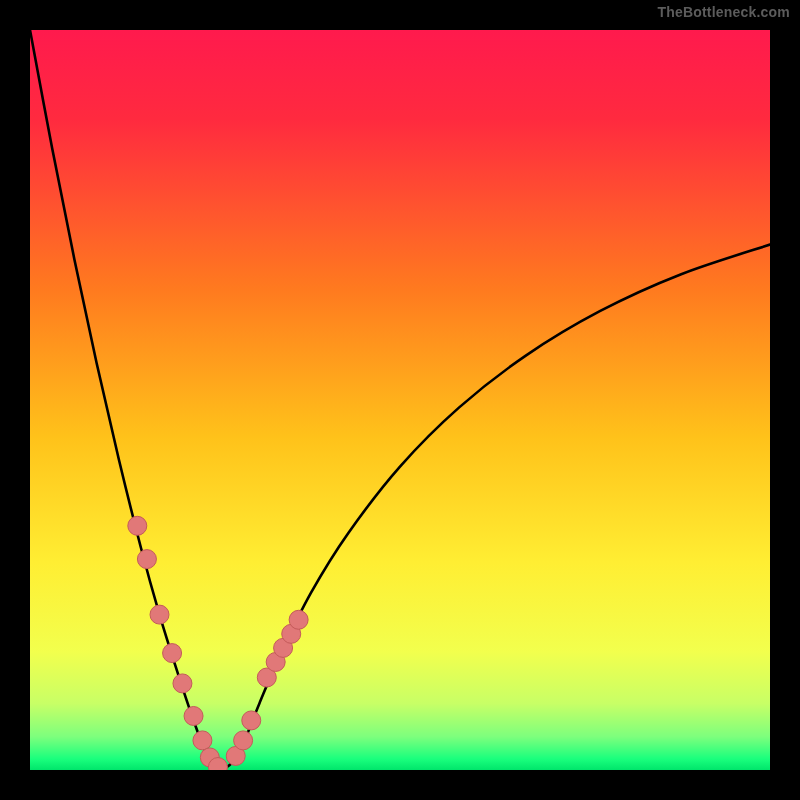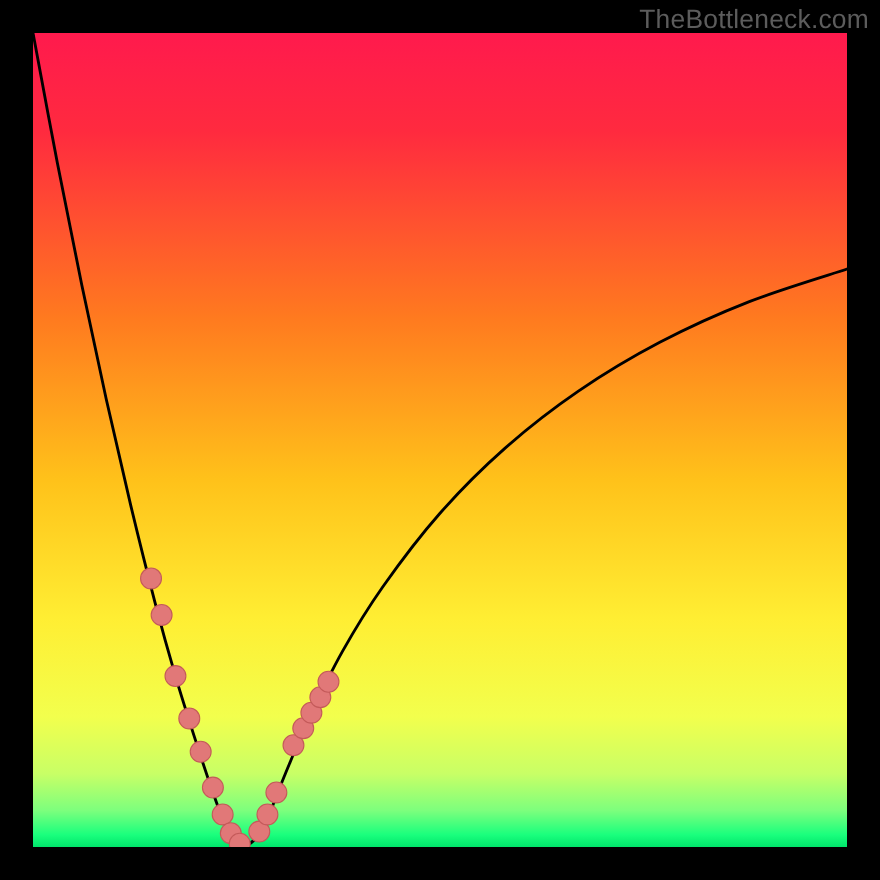--- a/index.html
+++ b/index.html
@@ -25,22 +25,22 @@
     overflow: hidden;
   }
   .plot svg {
     position: absolute;
     inset: 0;
   }
   .watermark {
     position: absolute;
     top: 4px;
     right: 10px;
-    font-size: 24px;
-    font-weight: 400;
+    font-size: 14px;
+    font-weight: 700;
     color: #5c5c5c;
     letter-spacing: 0.2px;
   }
 </style>
 </head>
 <body>
 
 <div class="frame">
   <div class="plot">
     <svg viewBox="0 0 740 740" preserveAspectRatio="none">

